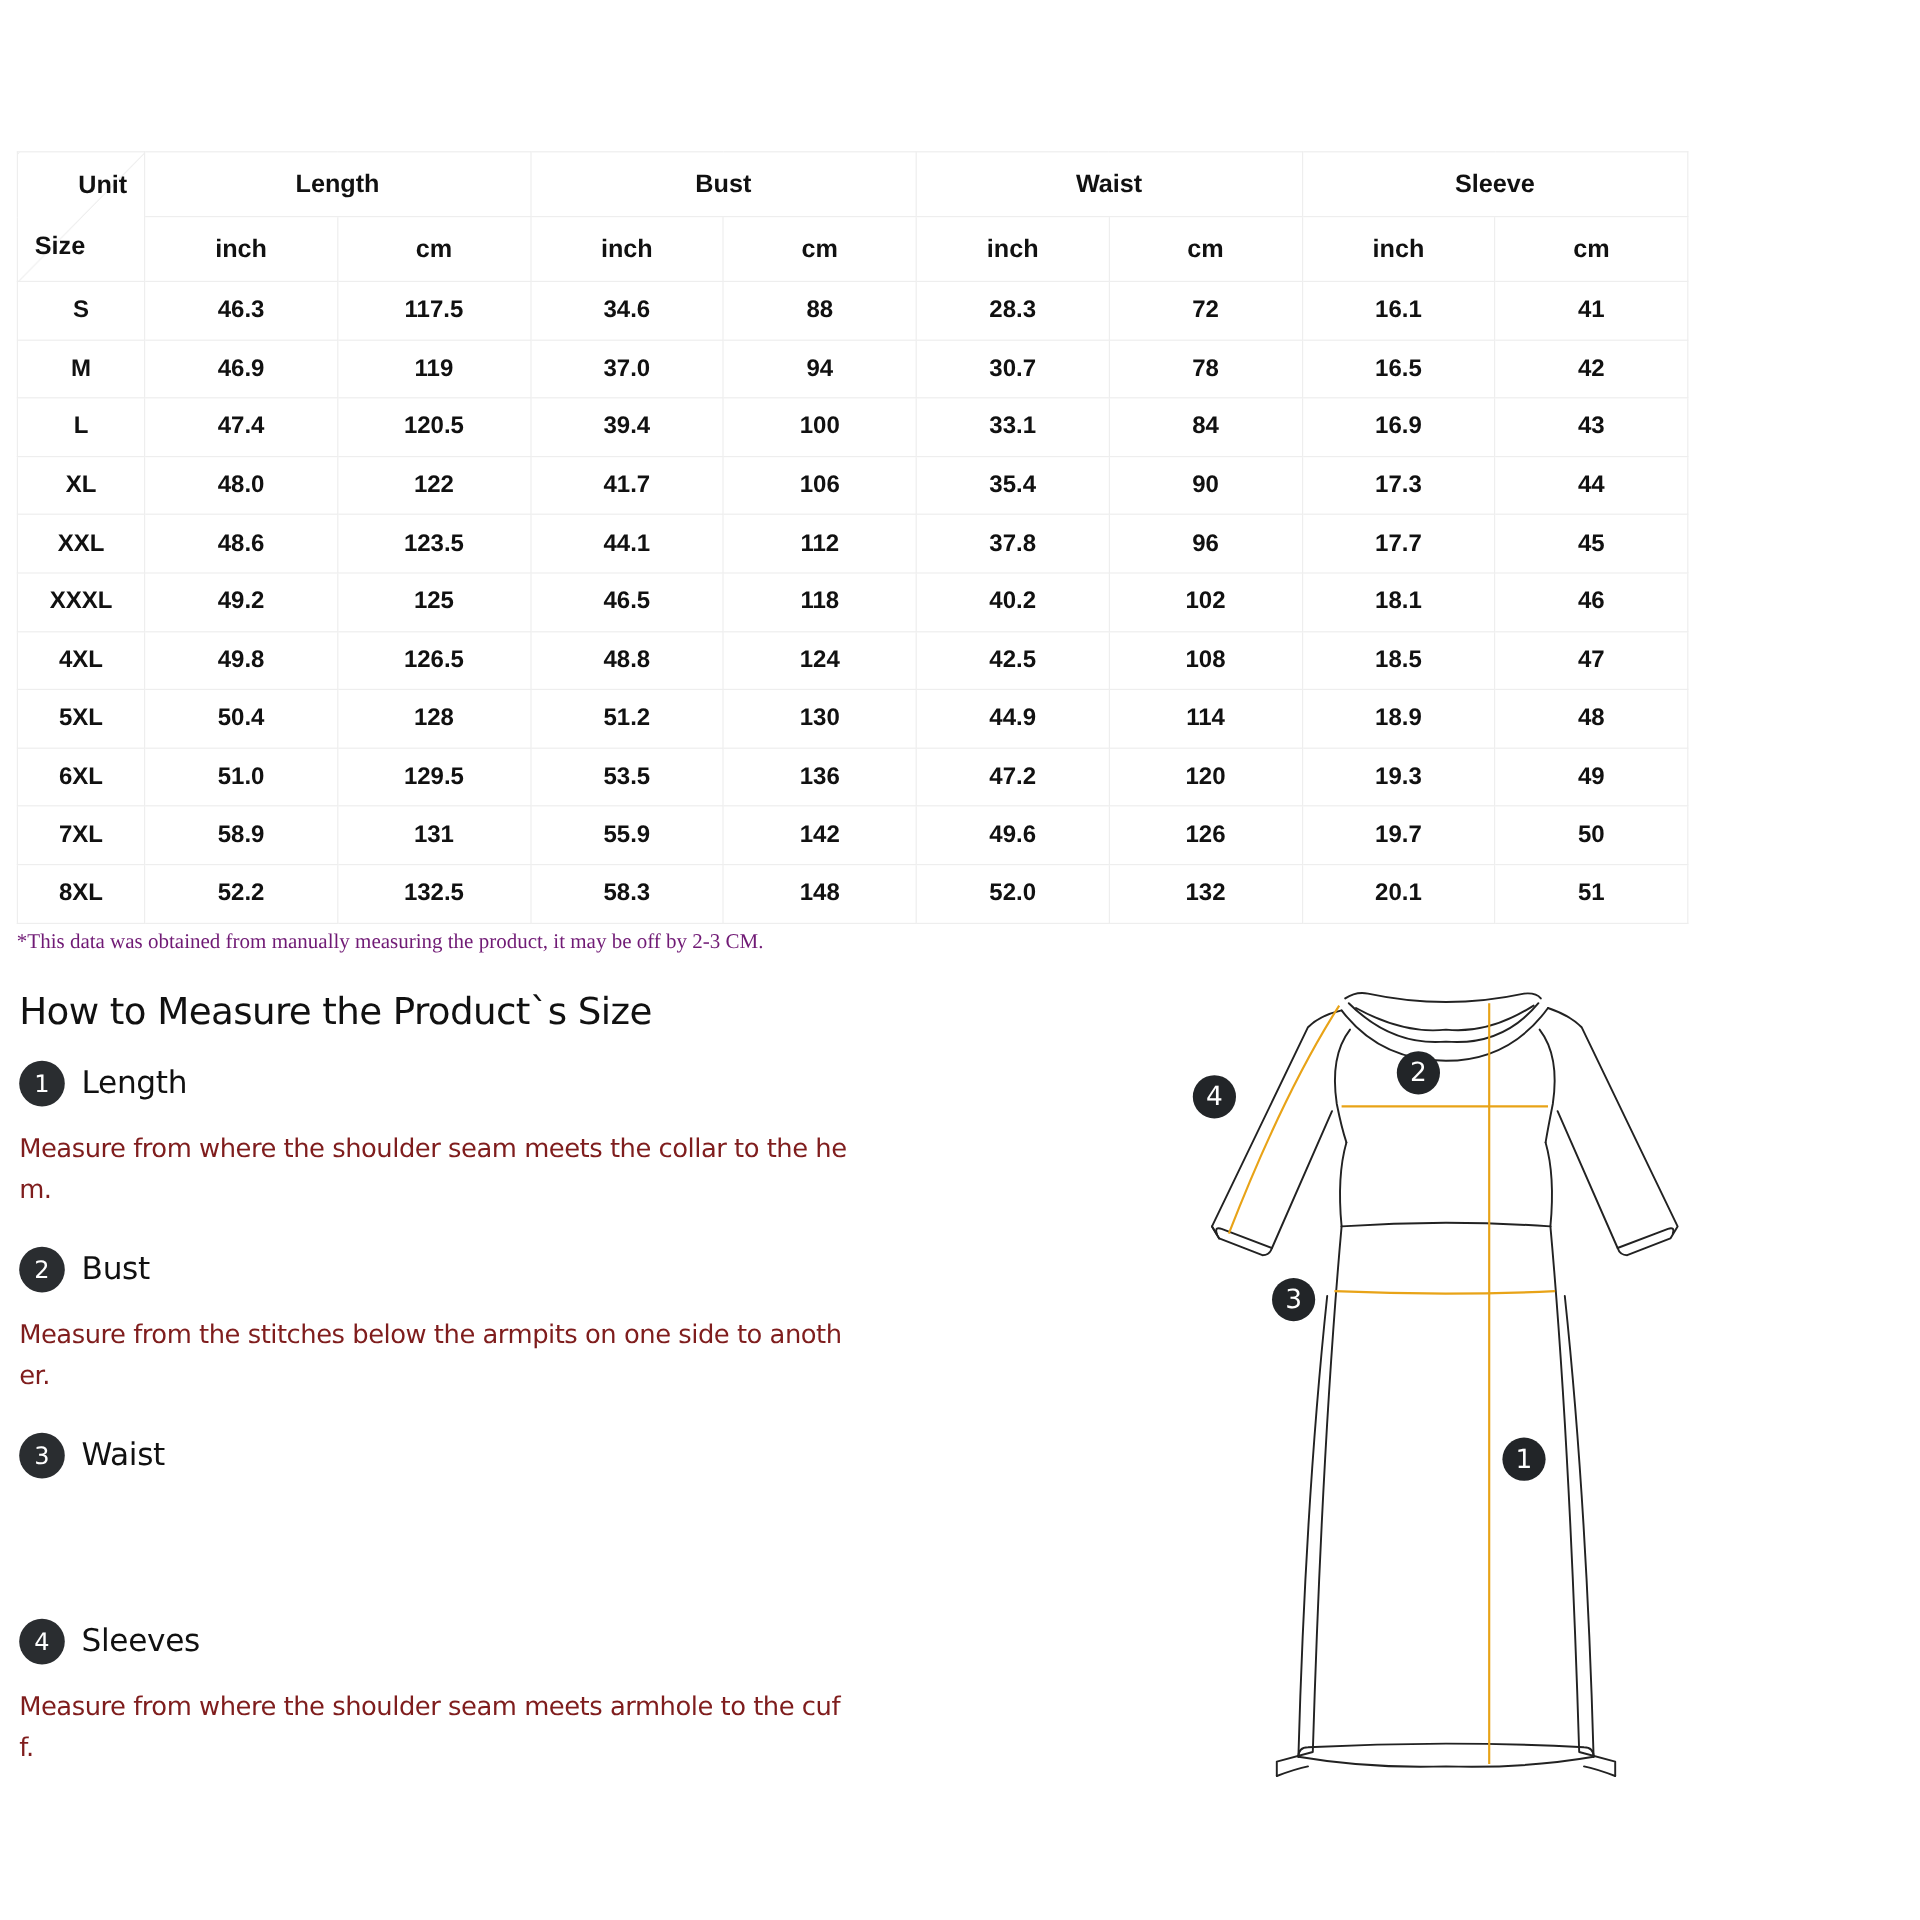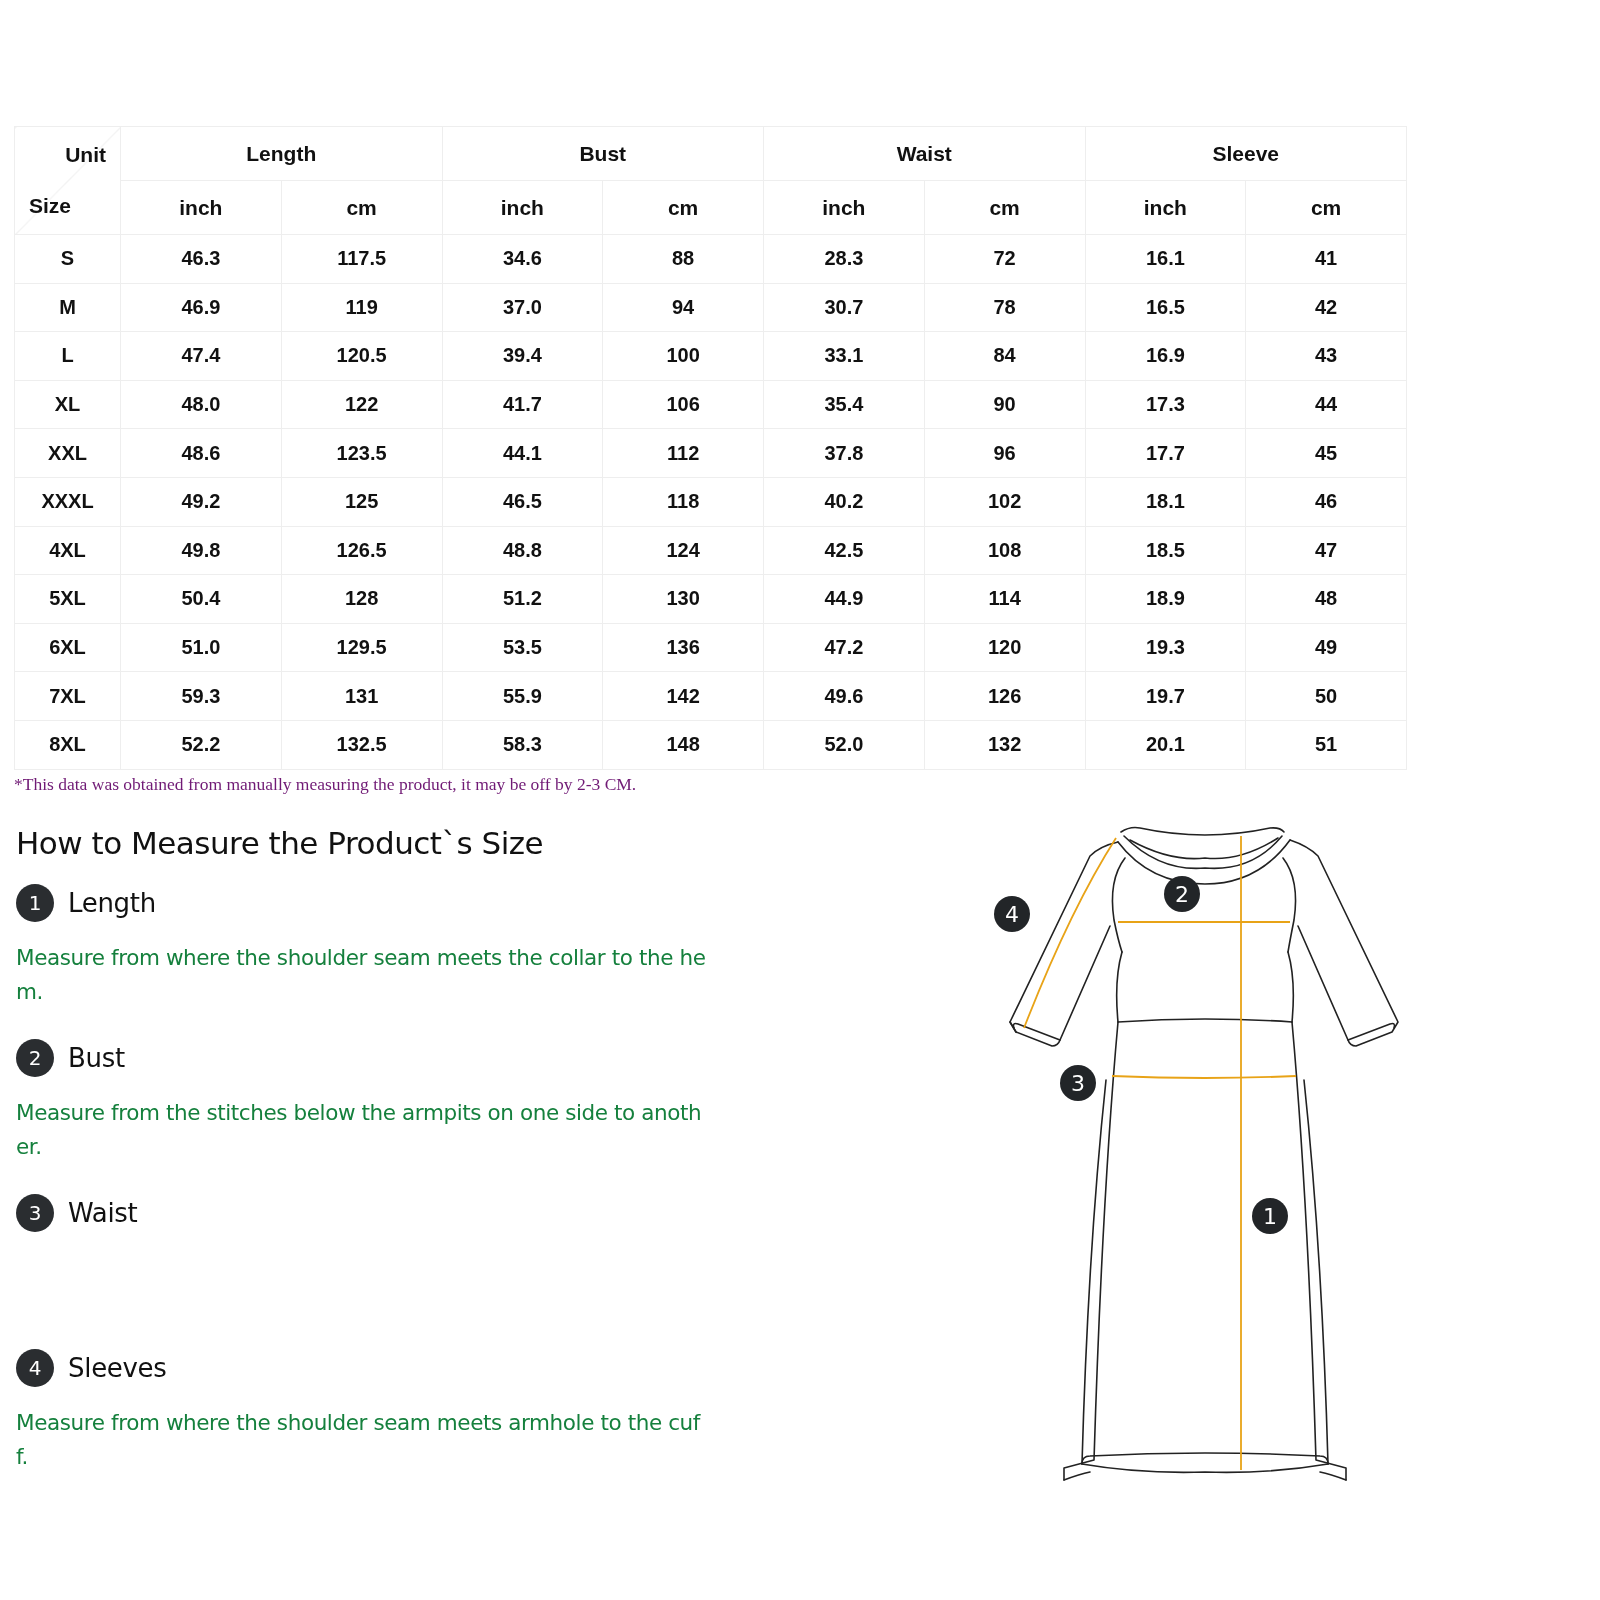--- a/index.html
+++ b/index.html
@@ -16,21 +16,21 @@
     .corner-size { position: absolute; left: 14px; bottom: 16px; font-size: 21px; font-weight: bold; }
 
     .note { position: absolute; left: 14px; top: 774px; font-size: 17.5px; color: #701a75; font-family: Liberation Serif, serif; }
 
     .guide { position: absolute; left: 16px; top: 825px; width: 700px; }
     .guide-title { font-family: "DejaVu Sans", sans-serif; font-size: 31px; font-weight: normal; color: #111; margin: 0; letter-spacing: -0.5px; }
     .step { position: absolute; left: 0; width: 700px; }
     .step-head { display: flex; align-items: center; height: 40px; }
     .step-badge { width: 38px; height: 38px; border-radius: 50%; background: #2a2d30; color: #fff; font-family: "DejaVu Sans", sans-serif; font-size: 20px; display: flex; align-items: center; justify-content: center; }
     .step-label { margin-left: 14px; font-family: "DejaVu Sans", sans-serif; font-size: 26px; color: #111; letter-spacing: -0.3px; }
-    .step-desc { margin-top: 18px; font-family: "DejaVu Sans", sans-serif; font-size: 21.5px; line-height: 34px; color: #15803d; width: 690px; letter-spacing: -0.4px; word-break: break-all; }
+    .step-desc { margin-top: 18px; font-family: "DejaVu Sans", sans-serif; font-size: 21.5px; line-height: 34px; color: #7f1d1d; width: 690px; letter-spacing: -0.4px; word-break: break-all; }
 
     .diagram { position: absolute; left: 990px; top: 800px; width: 440px; height: 720px; }
     .diagram svg { position: absolute; left: 0; top: 0; }
     .marker { position: absolute; width: 36px; height: 36px; border-radius: 50%; background: #222528; color: #fff; font-family: "DejaVu Sans", sans-serif; font-size: 22px; display: flex; align-items: center; justify-content: center; }
   </style>
 </head>
 <body>
 
 <table class="size-table">
   <colgroup>
@@ -161,21 +161,21 @@
         <td>129.5</td>
         <td>53.5</td>
         <td>136</td>
         <td>47.2</td>
         <td>120</td>
         <td>19.3</td>
         <td>49</td>
       </tr>
       <tr class="data-row">
         <td>7XL</td>
-        <td>59.3</td>
+        <td>58.9</td>
         <td>131</td>
         <td>55.9</td>
         <td>142</td>
         <td>49.6</td>
         <td>126</td>
         <td>19.7</td>
         <td>50</td>
       </tr>
       <tr class="data-row">
         <td>8XL</td>

